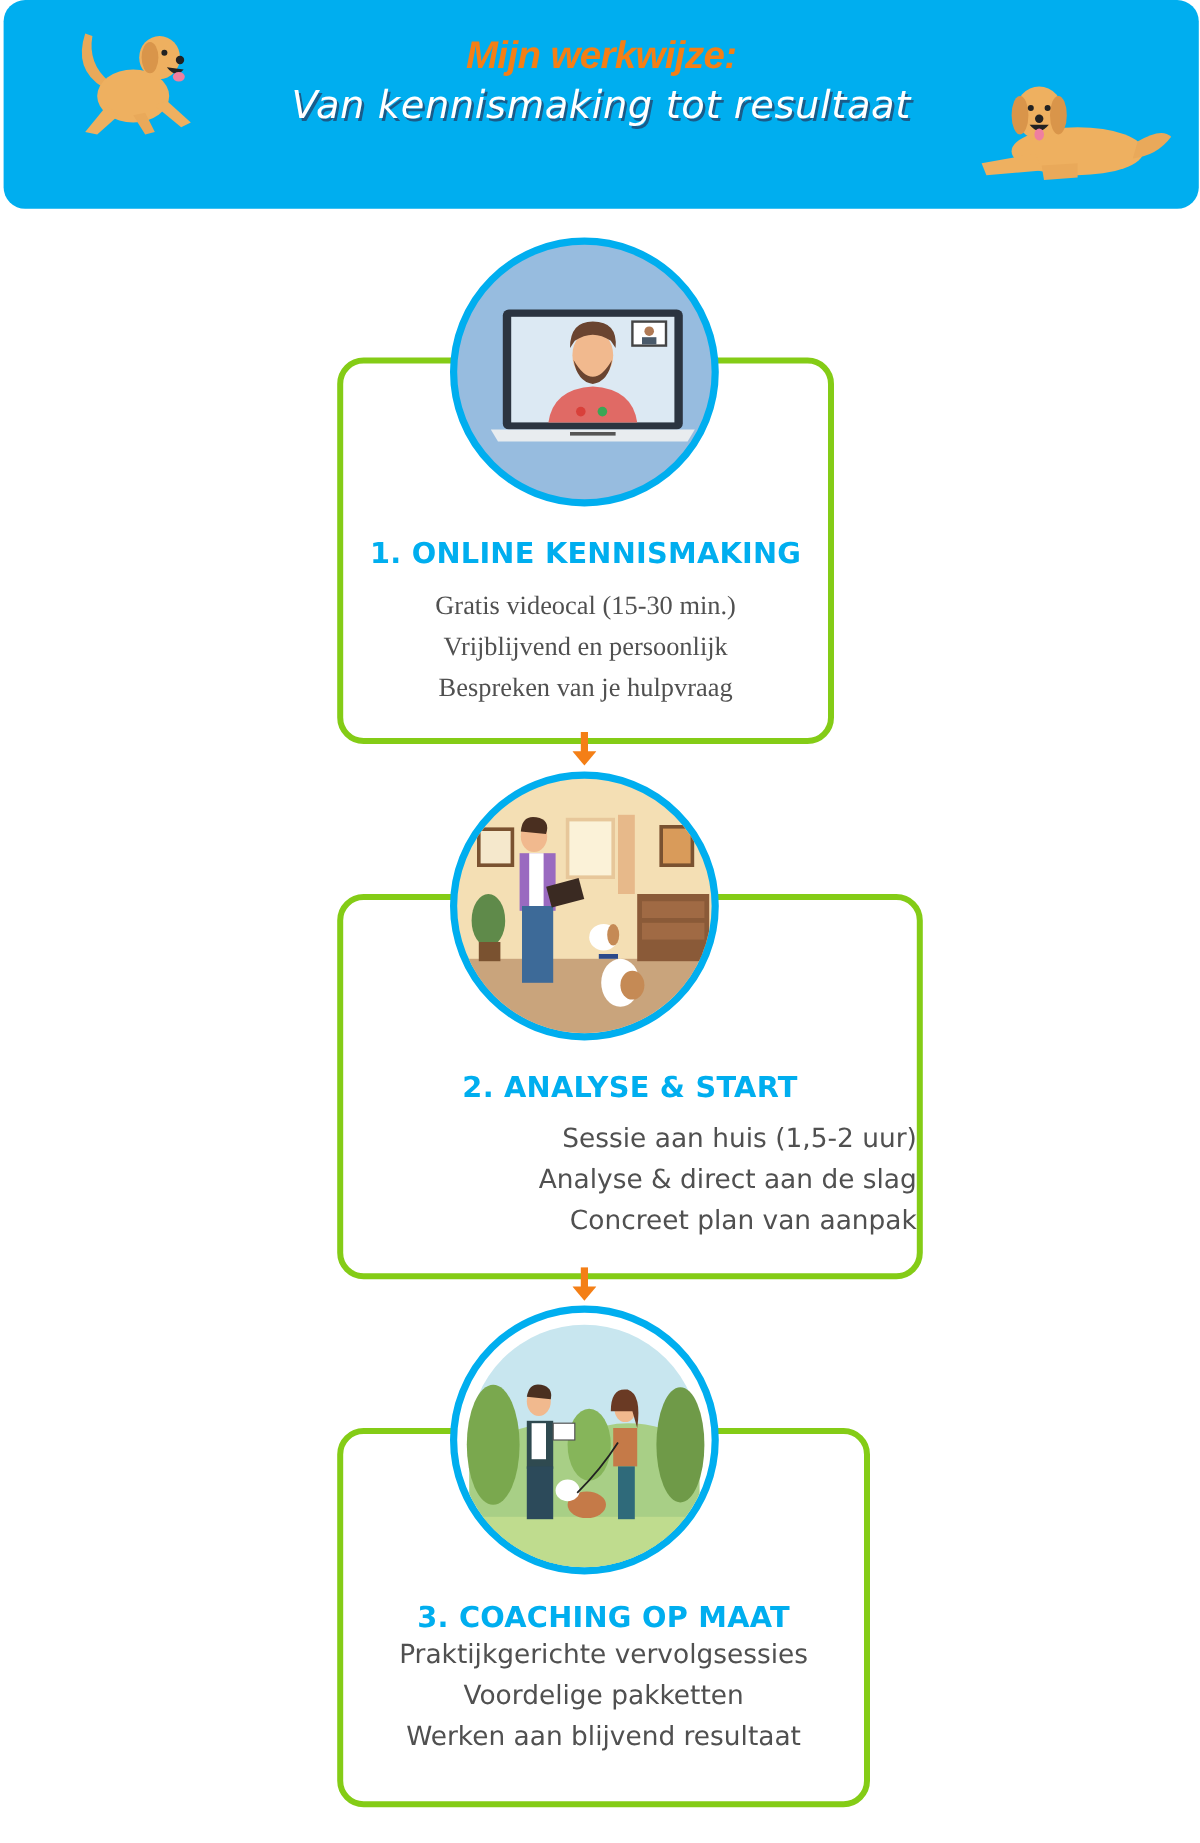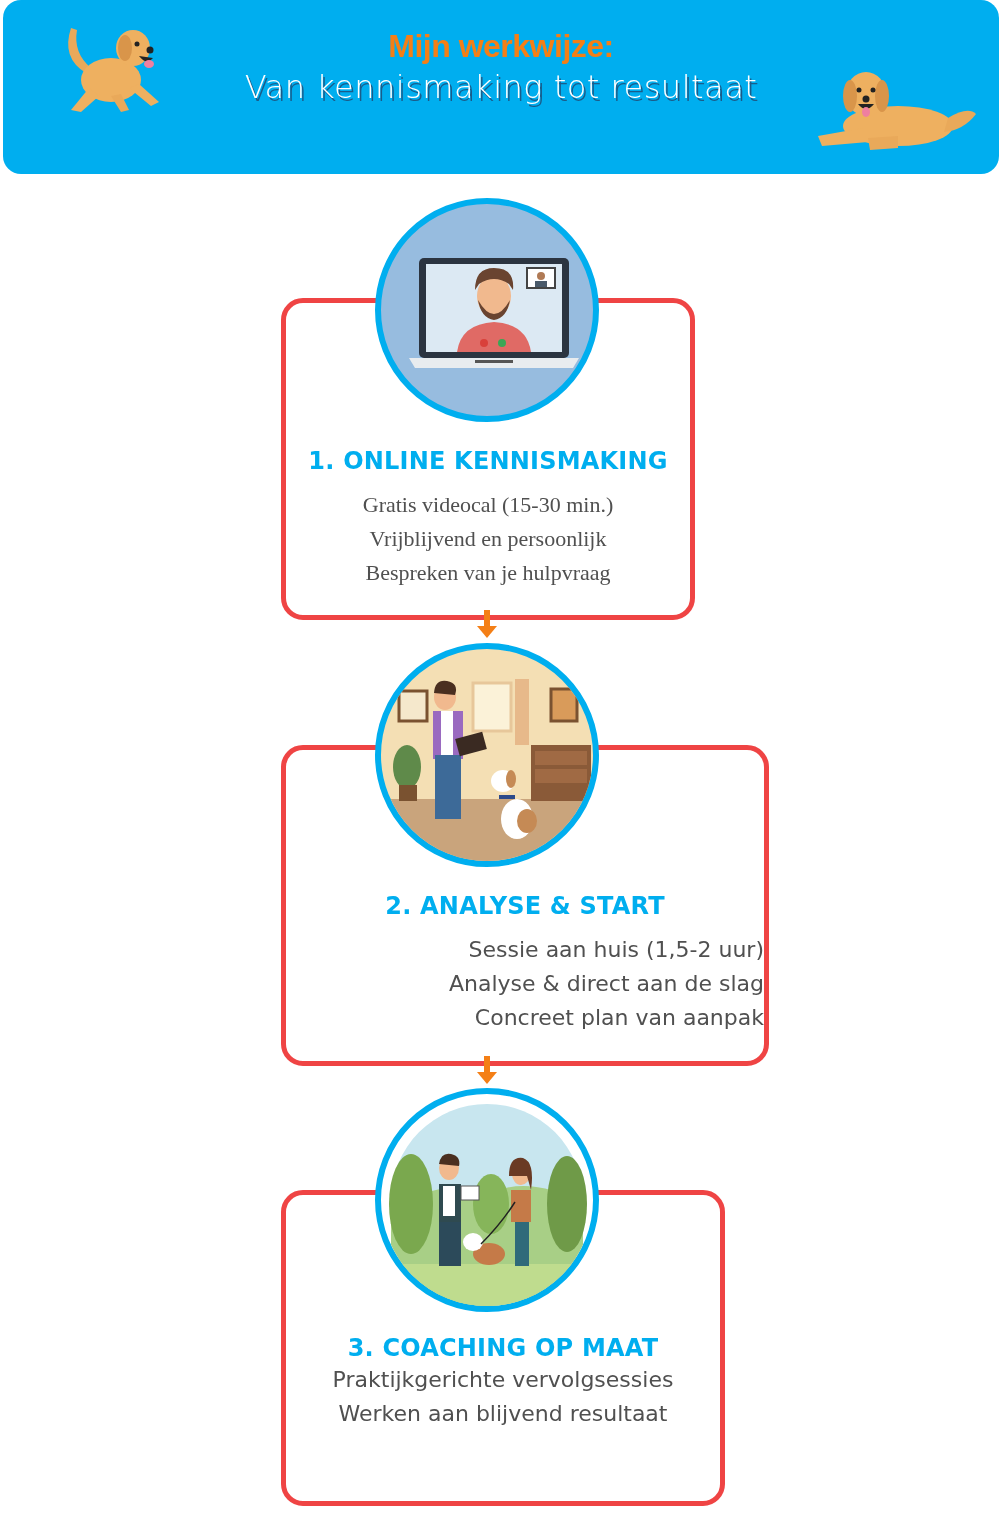--- a/index.html
+++ b/index.html
@@ -1,24 +1,24 @@
 <!DOCTYPE html>
 <html><head>
 <meta charset="utf-8">
 <style>
   html, body { margin: 0; padding: 0; }
   body { width: 1000px; height: 1536px; background: #ffffff; position: relative; overflow: hidden; font-family: "DejaVu Sans", sans-serif; }
-  .banner { position: absolute; left: 3px; top: 0; width: 996px; height: 174px; background: #00aeef; border-radius: 18px; }
+  .banner { position: absolute; left: 3px; top: 0; width: 996px; height: 174px; background: #00aeef; border-radius: 18px; font-style: italic; }
   .banner-title { position: absolute; left: 0; right: 0; top: 28px; text-align: center; color: #f47f16; font-family: "Liberation Sans", sans-serif; font-weight: bold; font-size: 32px; letter-spacing: -0.5px; }
   .banner-sub { position: absolute; left: 0; right: 0; top: 68px; text-align: center; color: #ffffff; font-family: "DejaVu Sans", sans-serif; font-size: 32px; font-weight: 300; text-shadow: 2px 3px 0 #1a5c8a; letter-spacing: 0.5px; }
   .dog { position: absolute; }
   .dog-left { left: 48px; top: 18px; width: 130px; height: 100px; }
   .dog-right { left: 805px; top: 66px; width: 170px; height: 86px; }
 
-  .step-box { position: absolute; border: 5px solid #ef4444; border-radius: 22px; background: #ffffff; box-sizing: border-box; }
+  .step-box { position: absolute; border: 5px solid #84cc16; border-radius: 22px; background: #ffffff; box-sizing: border-box; }
   .step-circle { position: absolute; width: 224px; height: 224px; border-radius: 50%; border: 6px solid #00aeef; box-sizing: border-box; overflow: hidden; }
   .step-title { position: absolute; left: 0; right: 0; text-align: center; color: #00aeef; font-family: "DejaVu Sans", sans-serif; font-weight: bold; font-size: 24px; letter-spacing: 0.2px; }
   .step-lines { position: absolute; left: 0; right: 0; text-align: center; color: #505050; font-family: "DejaVu Sans", sans-serif; font-size: 22px; line-height: 34px; }
   .step-lines div { white-space: nowrap; }
   .arrow { position: absolute; width: 20px; height: 30px; }
 </style>
 </head>
 <body>
 
 <div class="banner">
@@ -120,20 +120,21 @@
 
 <svg class="arrow" style="left:477px; top:1056px;" viewBox="0 0 20 30">
   <rect x="7" y="0" width="6" height="18" fill="#f47f16"></rect>
   <polygon points="0,16 20,16 10,28" fill="#f47f16"></polygon>
 </svg>
 
 <div class="step-box" style="left:281px; top:1190px; width:444px; height:316px;">
   <div class="step-title" style="top:139px;">3. COACHING OP MAAT</div>
   <div class="step-lines" style="top:168px;">
     <div>Praktijkgerichte vervolgsessies</div>
+    <div>Voordelige pakketten</div>
     <div>Werken aan blijvend resultaat</div>
   </div>
 </div>
 <div class="step-circle" style="left:375px; top:1088px; background:#ffffff;">
   <svg width="212" height="212" viewBox="0 0 212 212">
     <circle cx="106" cy="106" r="96" fill="#c8e6ef"></circle>
     <path d="M10 120 Q60 80 106 100 Q150 80 202 110 L202 212 L10 212 Z" fill="#a8cf86"></path>
     <rect x="10" y="170" width="192" height="42" fill="#bfdc8e"></rect>
     <ellipse cx="30" cy="110" rx="22" ry="50" fill="#7aa84e"></ellipse>
     <ellipse cx="186" cy="110" rx="20" ry="48" fill="#6f9a48"></ellipse>

